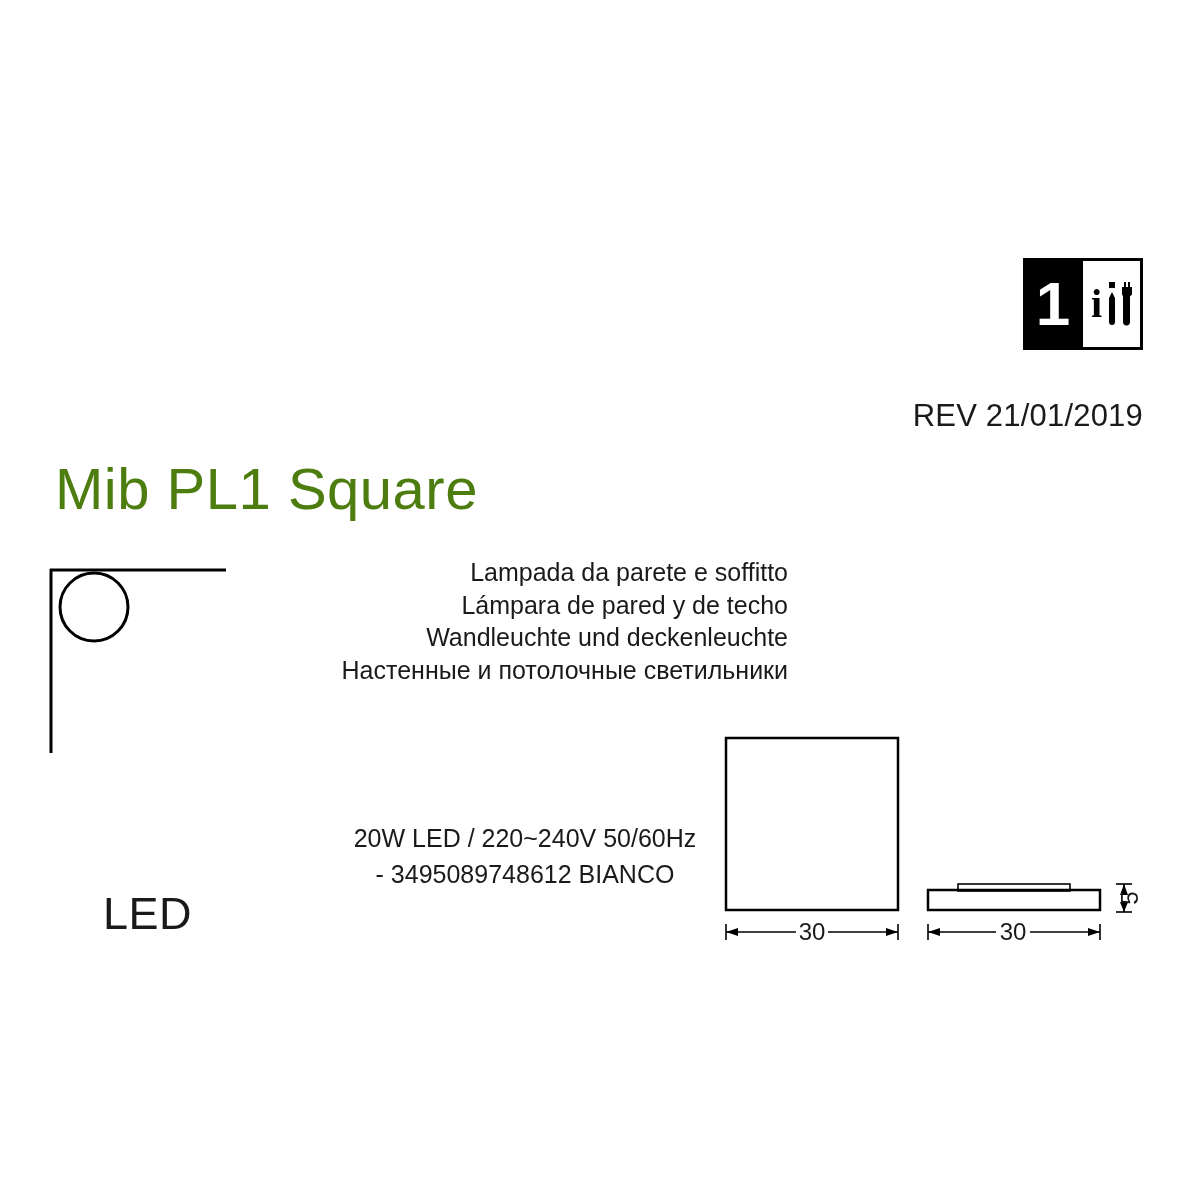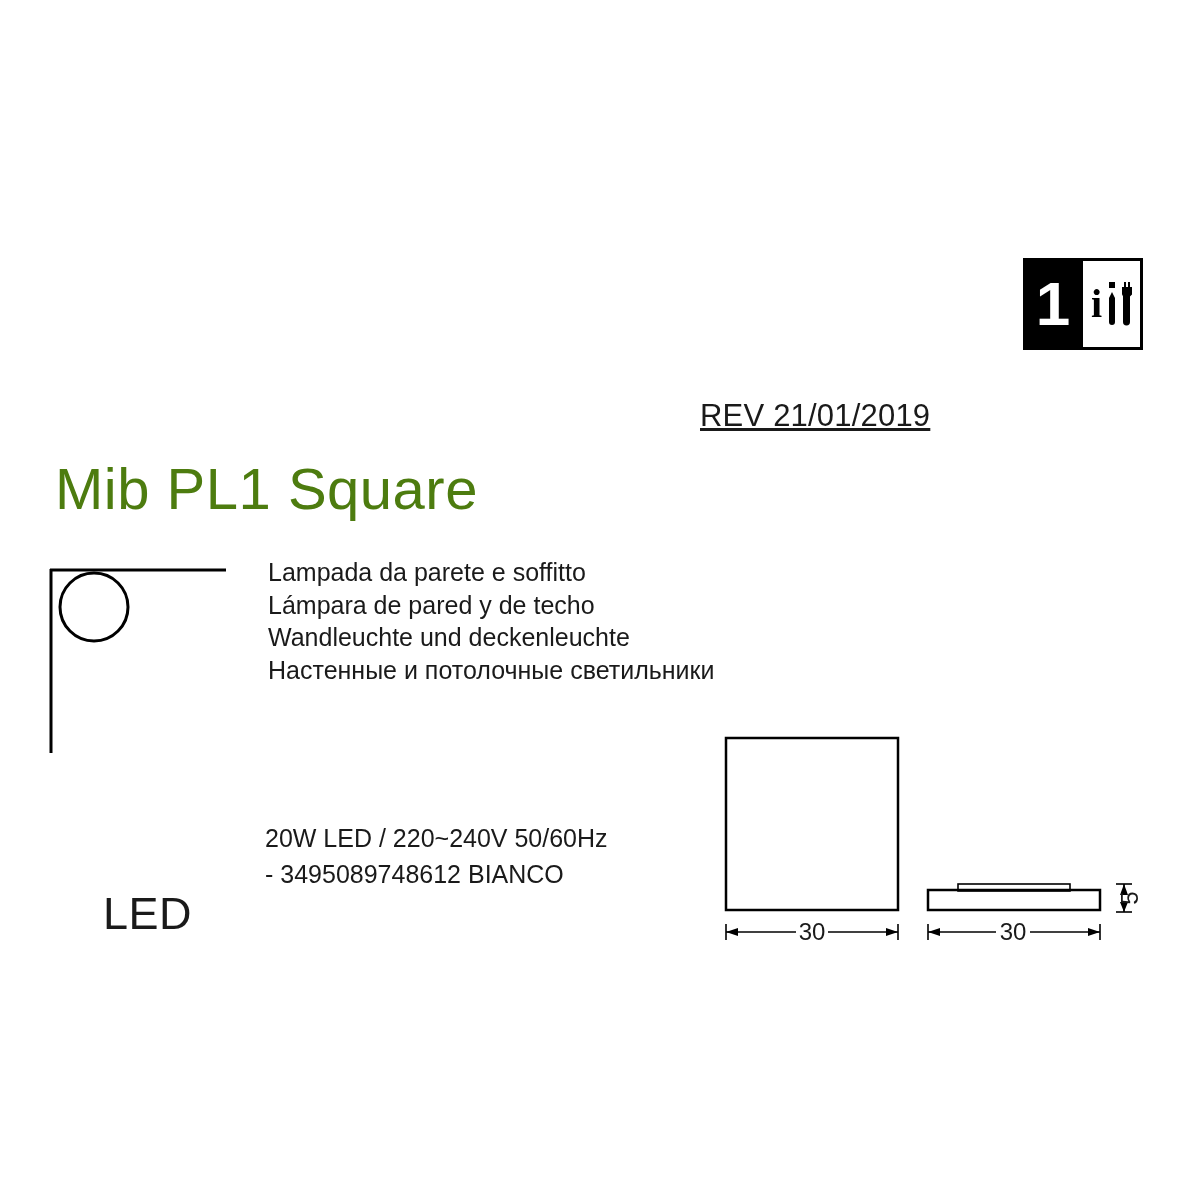--- a/index.html
+++ b/index.html
@@ -56,24 +56,24 @@
     line-height: 1;
     color: #000;
     font-family: "Liberation Serif", serif;
   }
 
   .rev {
     position: absolute;
     left: 700px;
     top: 398px;
     width: 443px;
+    text-align: right;
     font-size: 31px;
     color: #1a1a1a;
     letter-spacing: 0.2px;
-    text-decoration: underline;
   }
 
   
   .title {
     position: absolute;
     left: 55px;
     top: 455px;
     font-size: 58px;
     font-weight: 400;
     letter-spacing: 0.5px;
@@ -89,20 +89,21 @@
     width: 180px;
     height: 190px;
   }
 
   
   .descriptions {
     position: absolute;
     left: 268px;
     top: 556px;
     width: 520px;
+    text-align: right;
   }
   .descriptions div {
     font-size: 25px;
     line-height: 32.6px;
     color: #1a1a1a;
     white-space: nowrap;
   }
 
   
   .led-label {
@@ -120,20 +121,21 @@
     position: absolute;
     left: 265px;
     top: 820px;
     width: 520px;
   }
   .specs div {
     font-size: 25px;
     line-height: 36px;
     color: #1a1a1a;
     white-space: nowrap;
+    text-align: center;
   }
 
   
   .drawings {
     position: absolute;
     left: 700px;
     top: 720px;
     width: 460px;
     height: 240px;
   }

